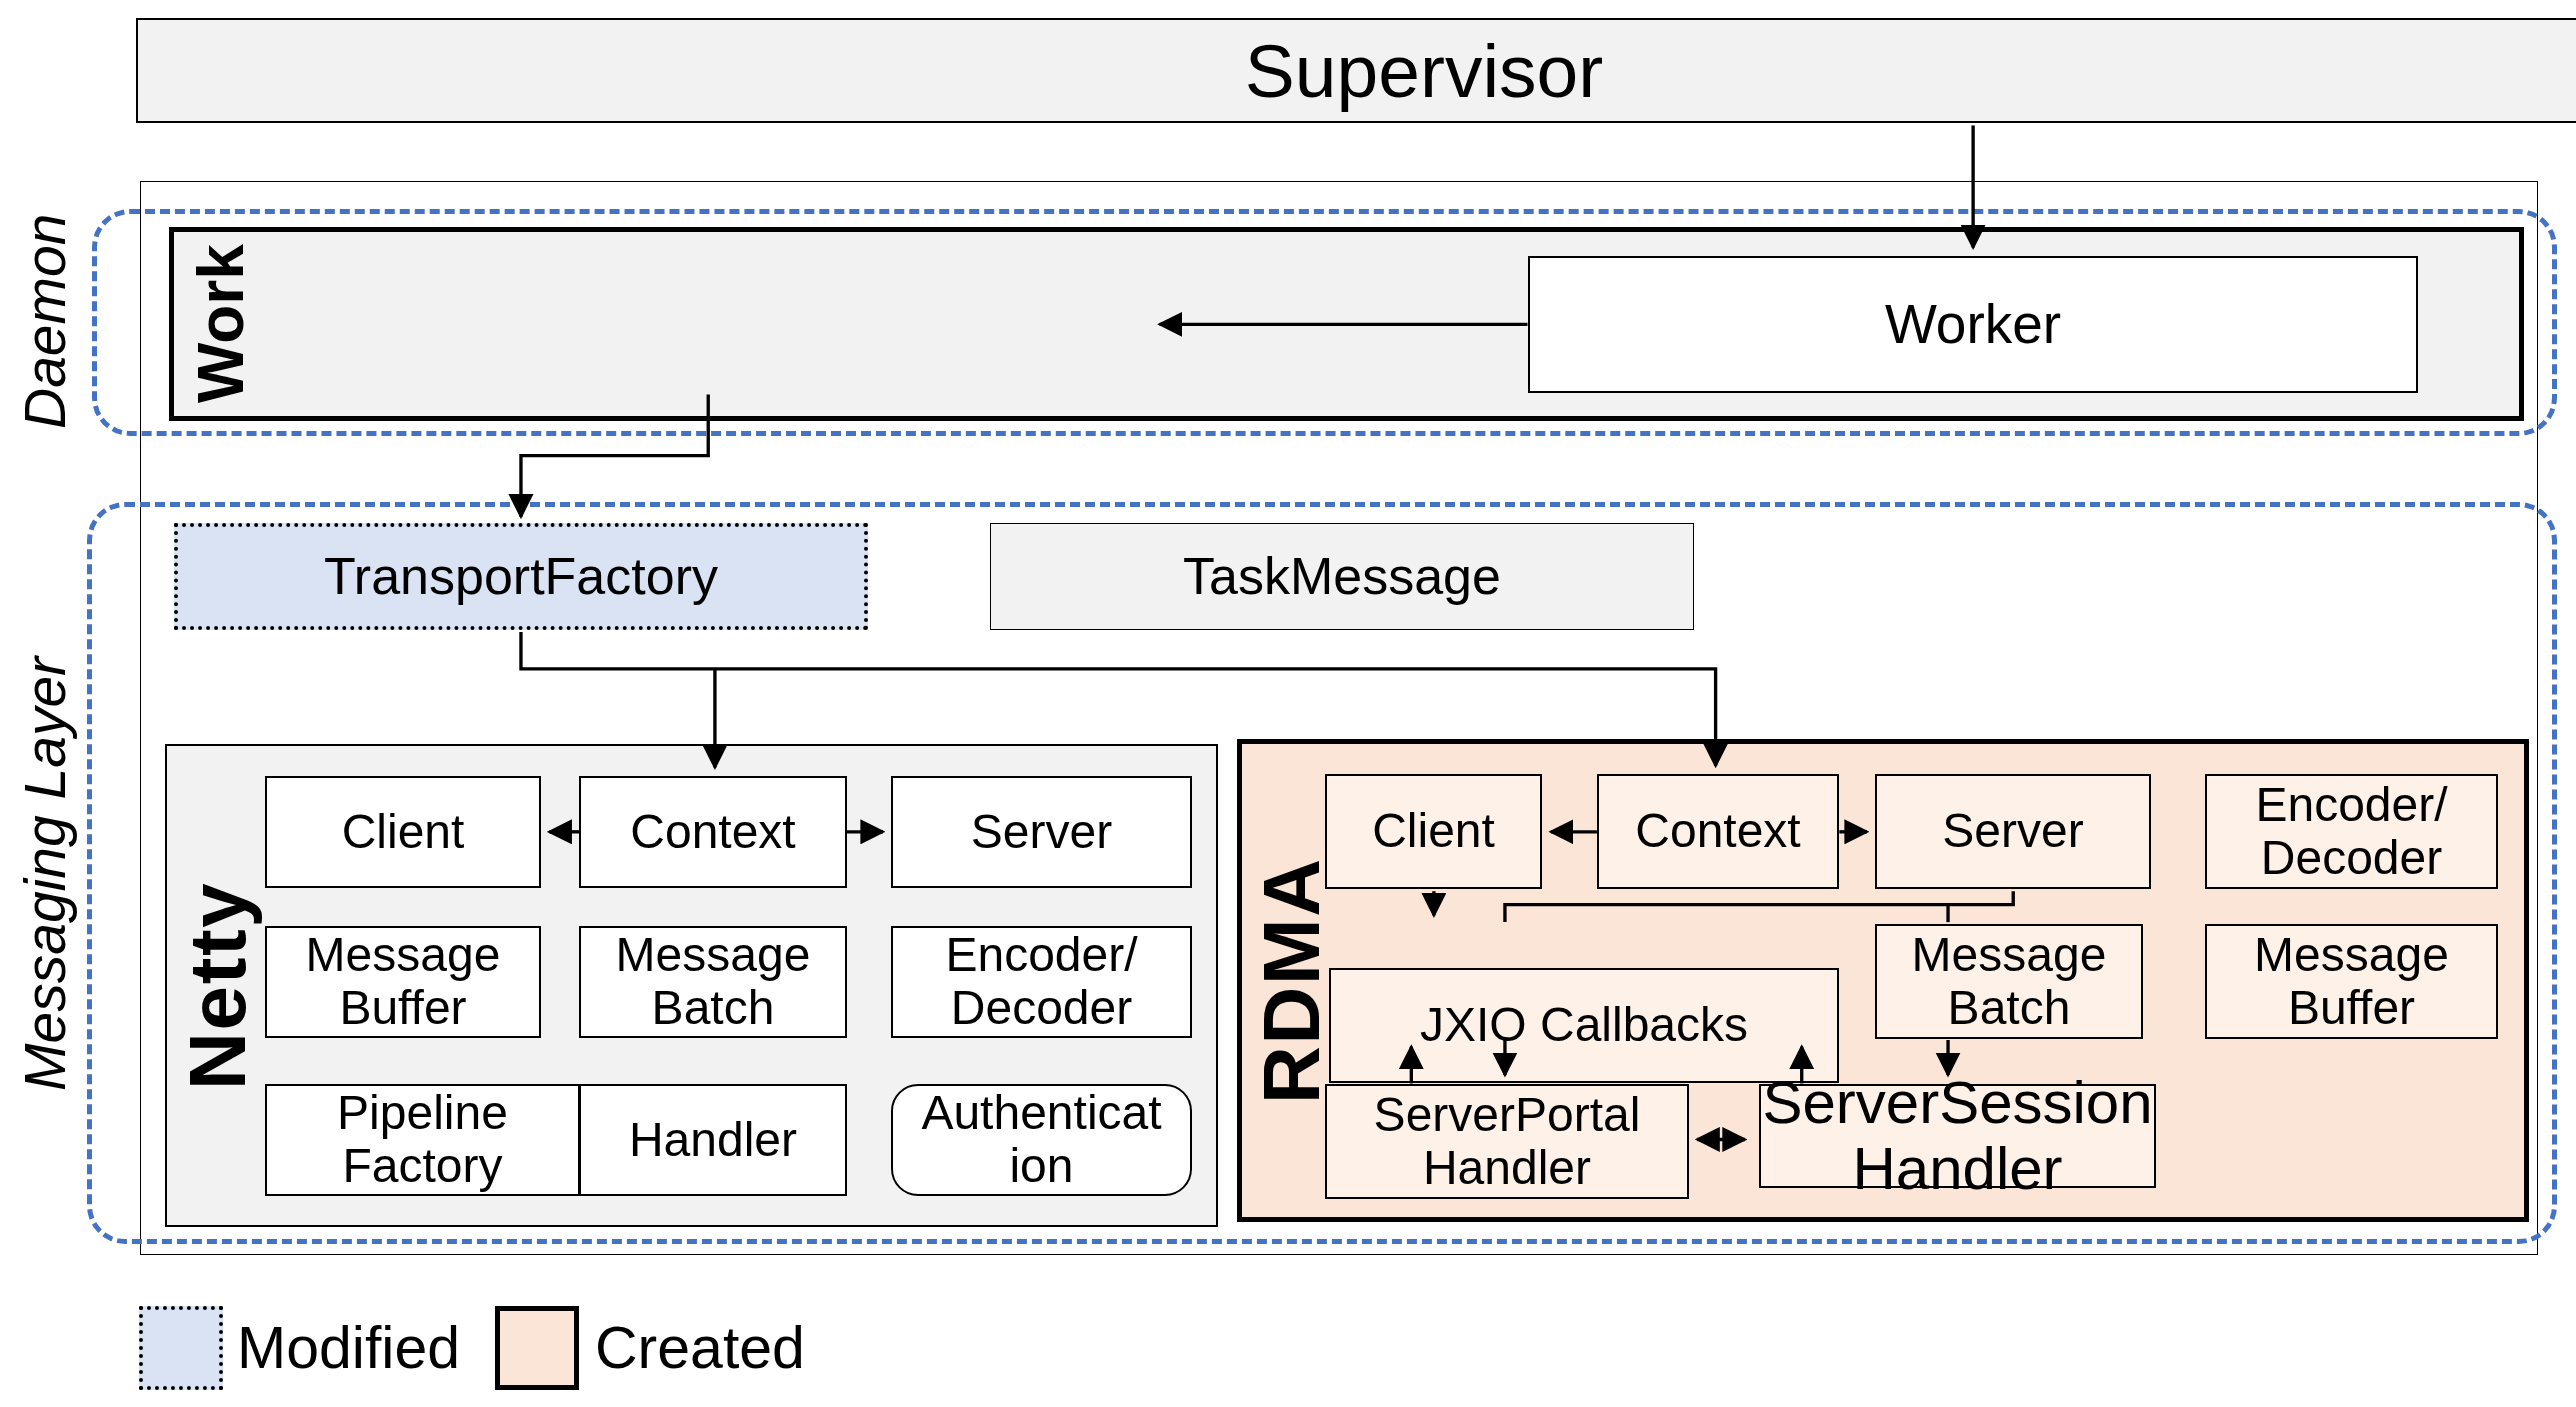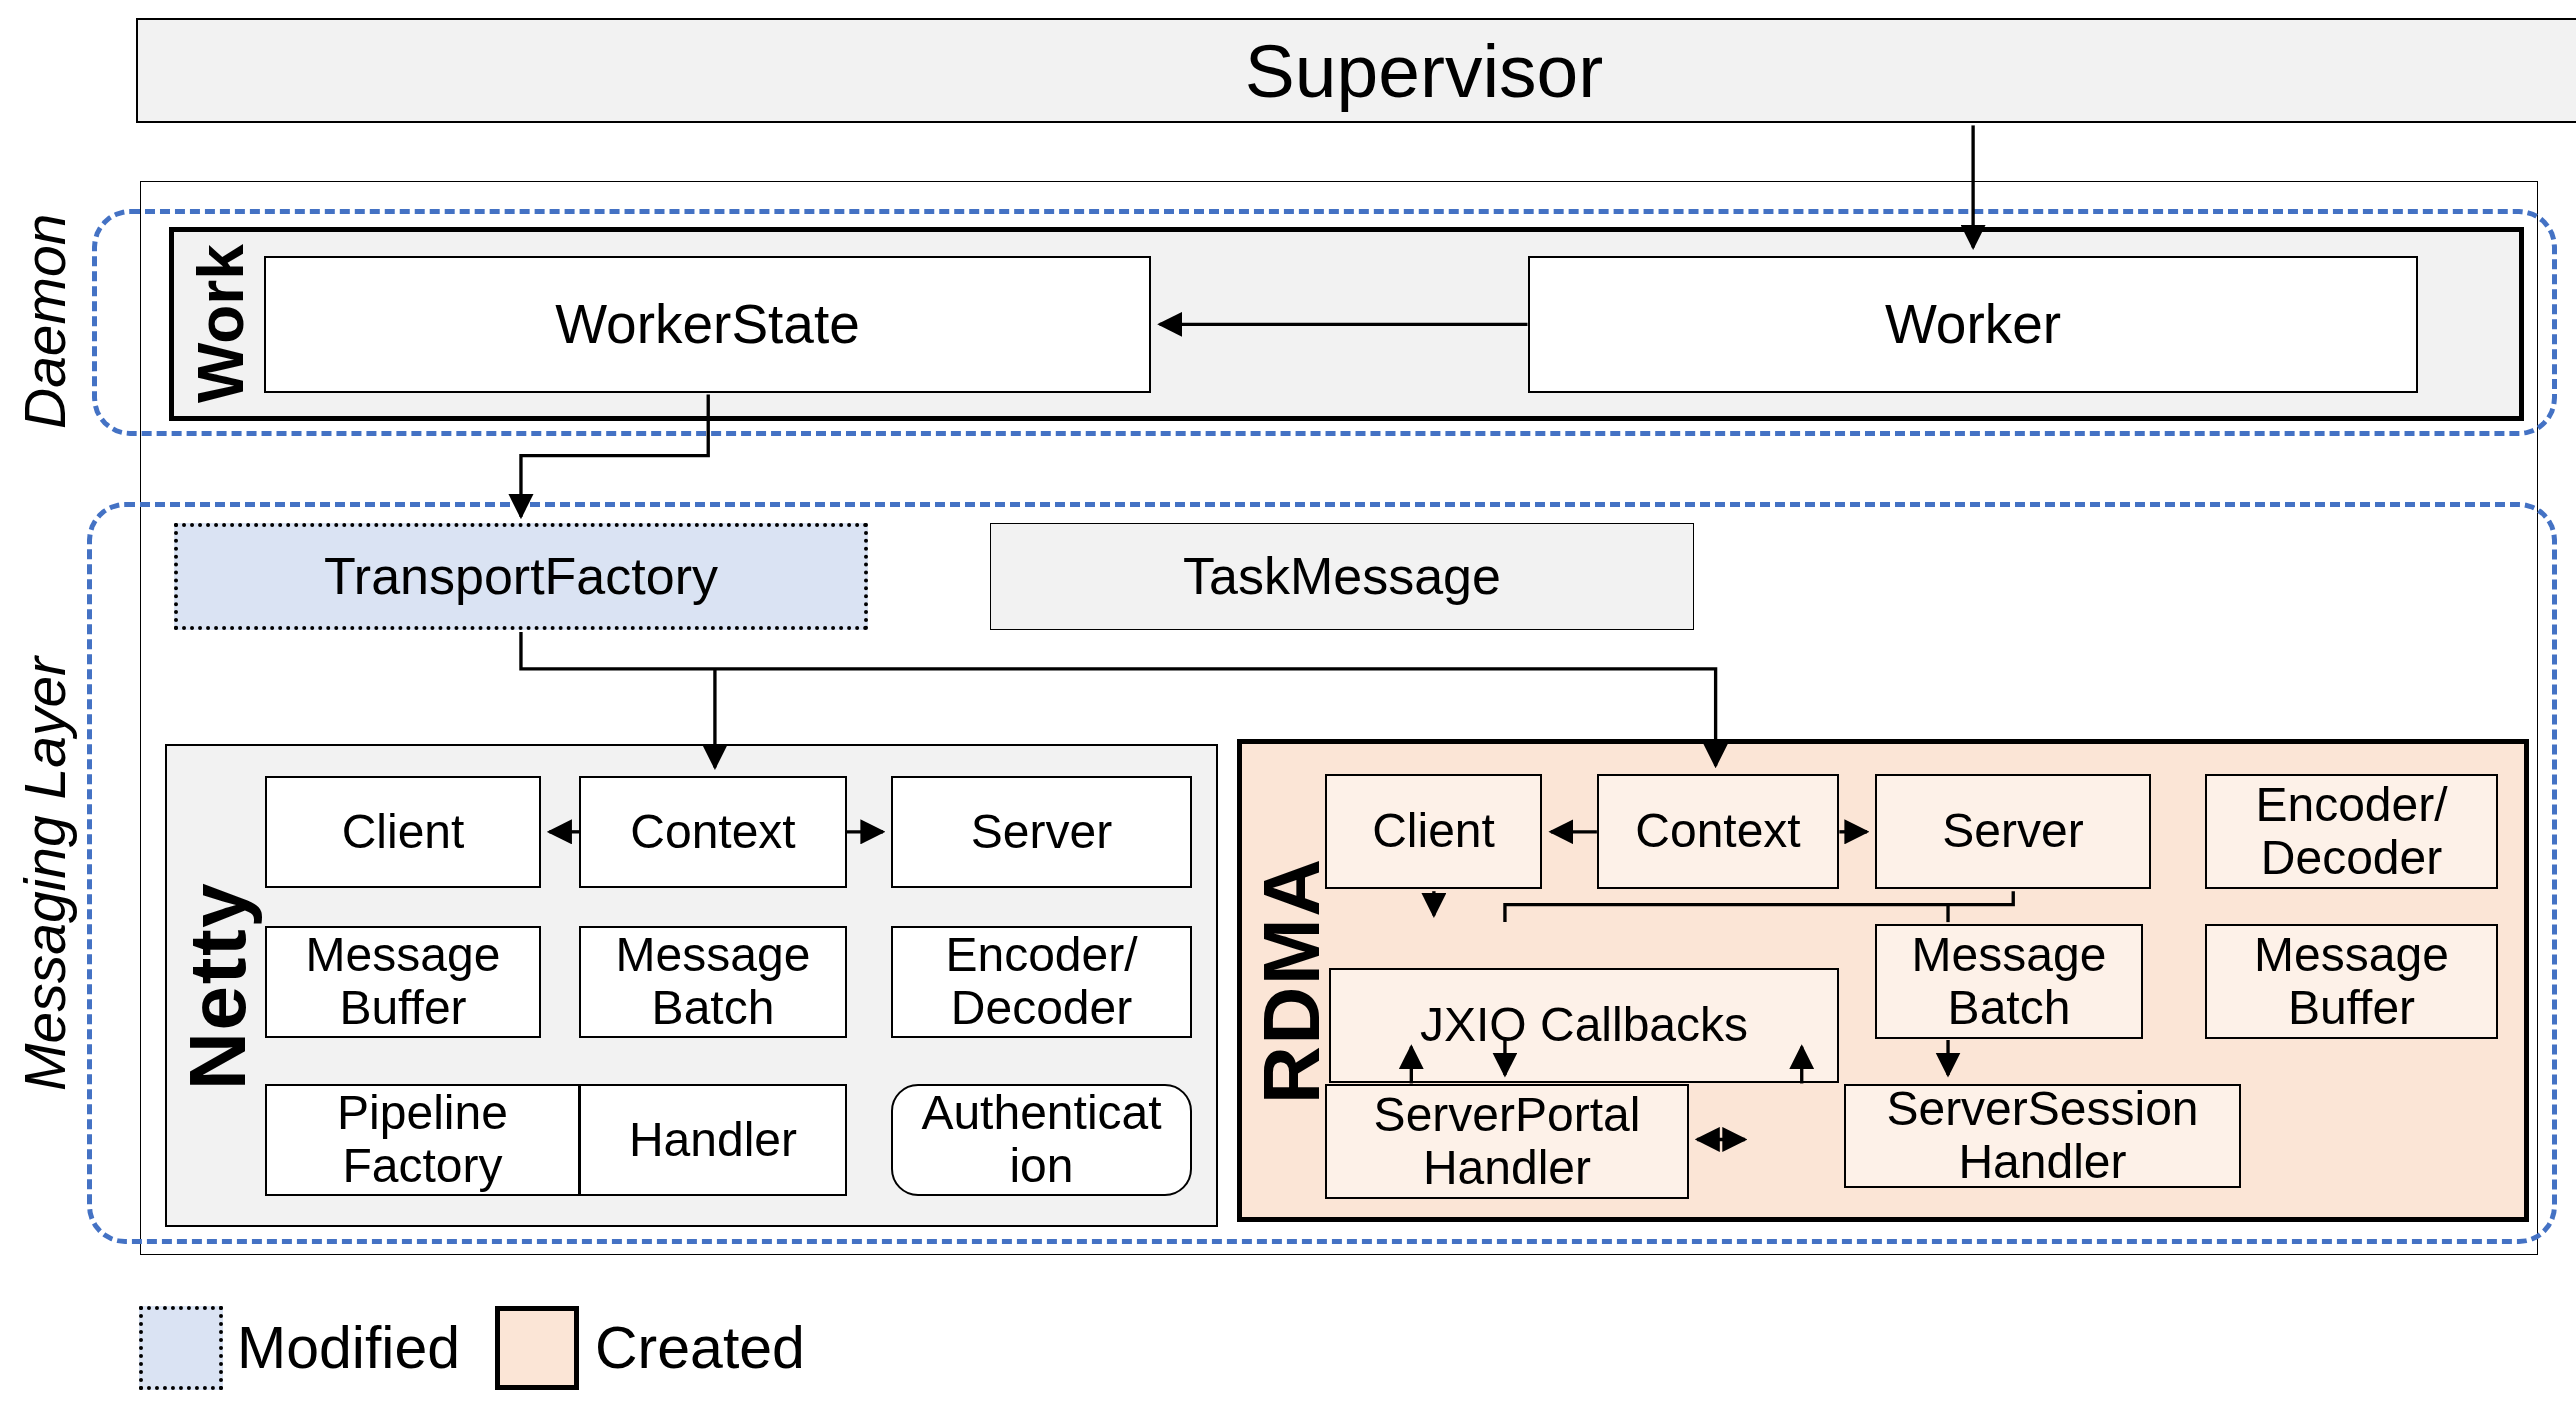--- a/index.html
+++ b/index.html
@@ -37,21 +37,20 @@
   <div class="abs outer-rect" style="left:140px;top:181px;width:2398px;height:1074px;"></div>
 
   <div class="box grayfill" style="left:136px;top:18.4px;width:2576px;height:105px;font-size:75px;">Supervisor</div>
 
   <div class="abs dashed-region" style="left:92px;top:209px;width:2465px;height:227px;"></div>
   <div class="vlabel region-label" style="left:5px;top:206px;width:79px;height:231px;">Daemon</div>
 
   <div class="group grayfill" style="left:169px;top:227px;width:2355px;height:194px;border:5px solid #000;"></div>
   <div class="vlabel group-label-sm" style="left:177px;top:237px;width:87px;height:174px;">Work</div>
 
-  <div class="box" style="left:264px;top:256px;width:887px;height:137px;font-size:55px;">WorkerState</div>
   <div class="box" style="left:1528px;top:256px;width:890px;height:137px;font-size:55px;">Worker</div>
 
   <div class="abs dashed-region" style="left:87px;top:502px;width:2470px;height:742px;"></div>
   <div class="vlabel region-label" style="left:5px;top:518px;width:79px;height:711px;">Messaging Layer</div>
 
   <div class="box modified-fill" style="left:174px;top:523px;width:694px;height:107px;font-size:52px;border:4.2px dotted #000;">TransportFactory</div>
   <div class="box grayfill" style="left:990px;top:523px;width:704px;height:107px;font-size:52px;border:1.7px solid #000;">TaskMessage</div>
 
   <div class="group grayfill" style="left:165px;top:744px;width:1053px;height:483px;border:2.5px solid #000;"></div>
   <div class="vlabel group-label-lg" style="left:172px;top:752px;width:92px;height:467px;">Netty</div>
@@ -83,21 +82,21 @@
 Decoder</div>
 
   <div class="box rdma-box" style="left:1329px;top:924px;width:510px;height:115px;font-size:48px;margin-top:44px;">JXIO Callbacks</div>
   <div class="box rdma-box" style="left:1875px;top:924px;width:268px;height:115px;font-size:48px;">Message
 Batch</div>
   <div class="box rdma-box" style="left:2205px;top:924px;width:293px;height:115px;font-size:48px;">Message
 Buffer</div>
 
   <div class="box rdma-box" style="left:1325px;top:1084px;width:364px;height:115px;font-size:48px;">ServerPortal
 Handler</div>
-  <div class="box rdma-box" style="left:1844px;top:1084px;width:397px;height:104px;font-size:48px;">ServerSession
+  <div class="box rdma-box" style="left:1759px;top:1084px;width:397px;height:104px;font-size:60px;">ServerSession
 Handler</div>
 
   <div class="abs modified-fill" style="left:139px;top:1306px;width:84px;height:84px;border:4.2px dotted #000;"></div>
   <div class="legend-label" style="left:237px;top:1306px;height:84px;">Modified</div>
   <div class="abs created-fill" style="left:495px;top:1306px;width:84px;height:84px;border:5.9px solid #000;"></div>
   <div class="legend-label" style="left:595px;top:1306px;height:84px;">Created</div>
 
   <svg class="overlay" width="2576" height="1407" viewBox="0 0 3081 1683">
     <defs>
       <marker id="arrow" viewBox="0 0 10 10" refX="9" refY="5" markerWidth="7.5" markerHeight="7.5" orient="auto-start-reverse" markerUnits="strokeWidth">

